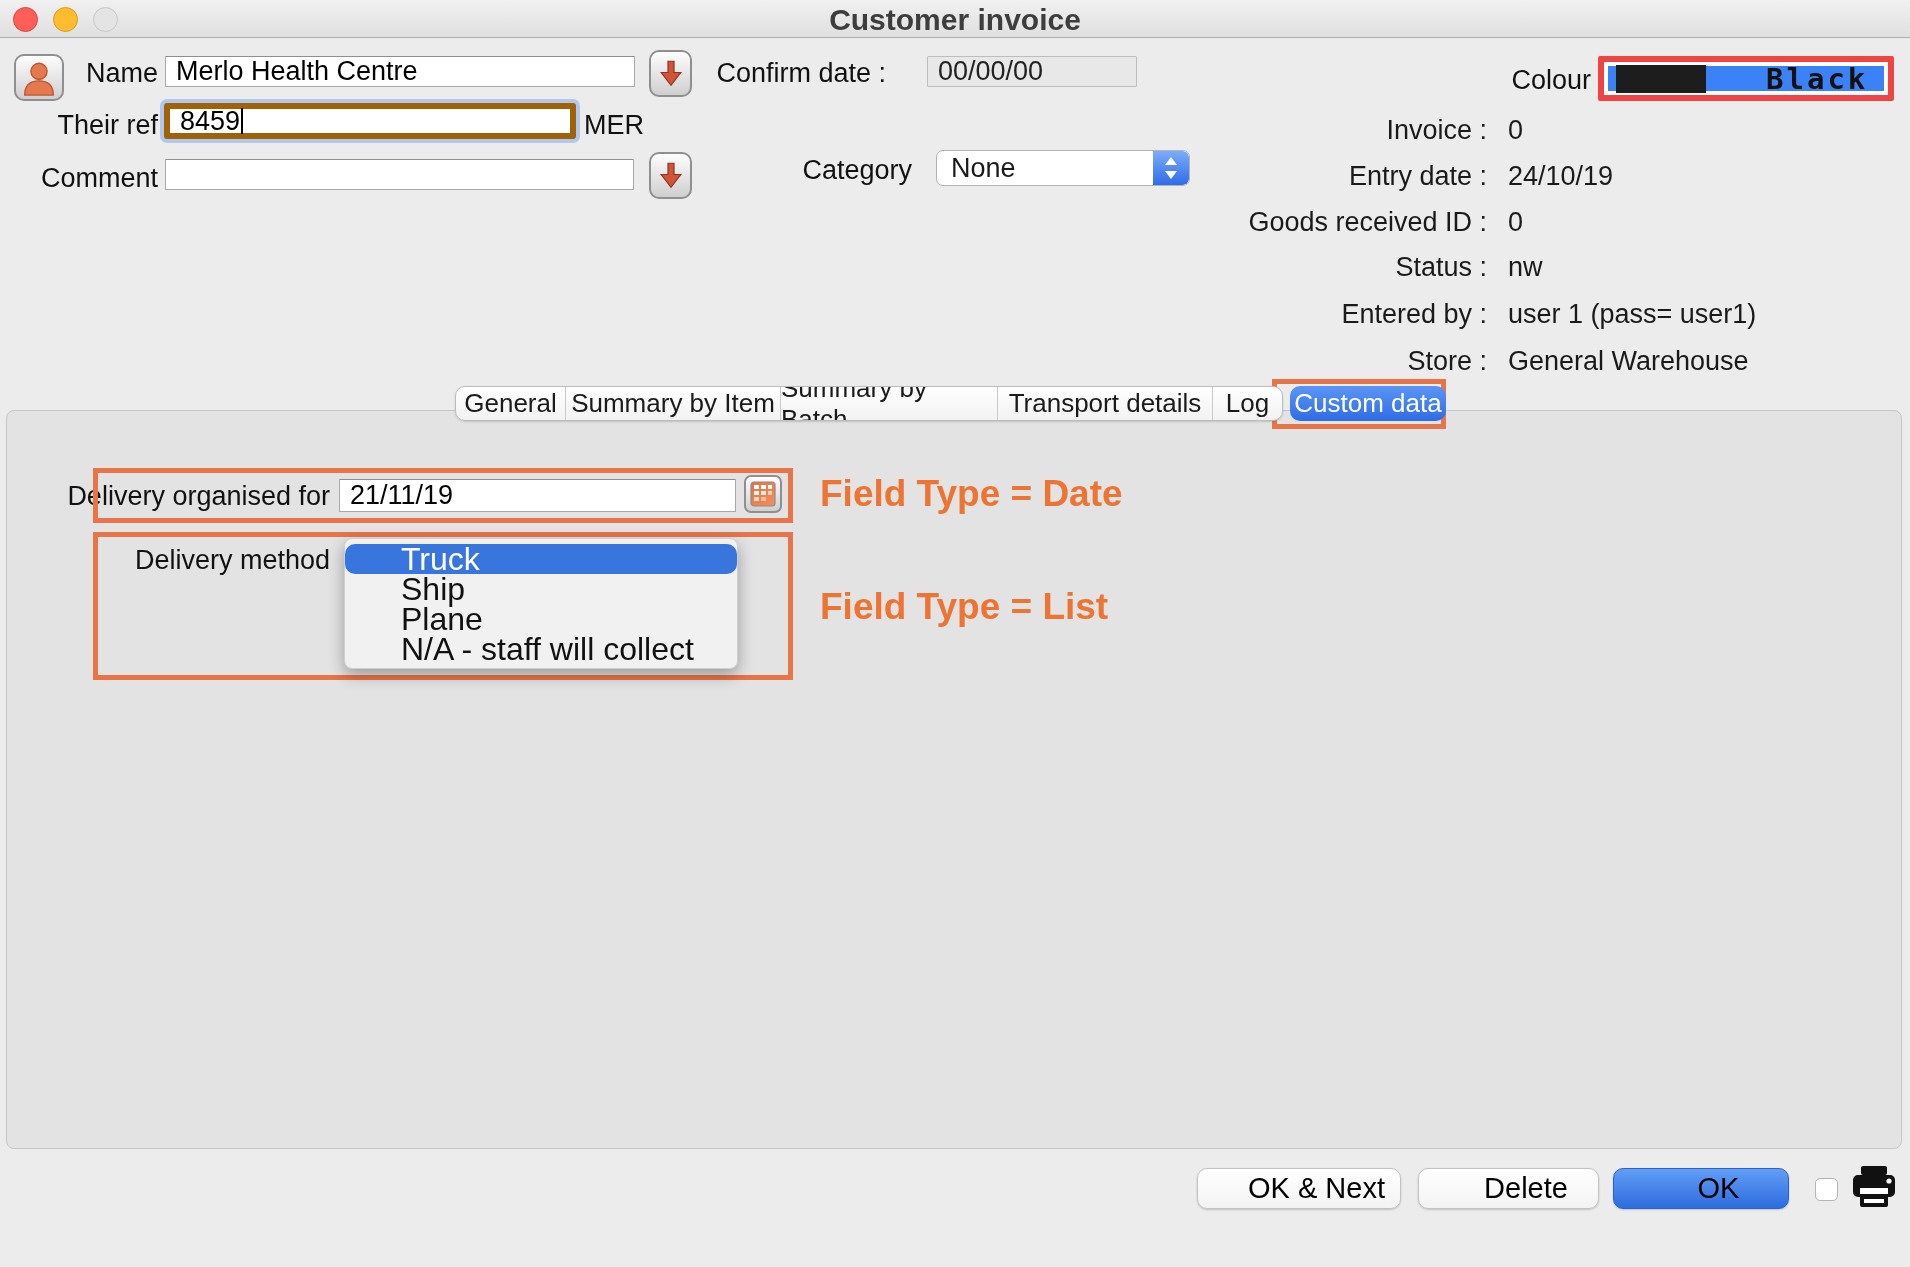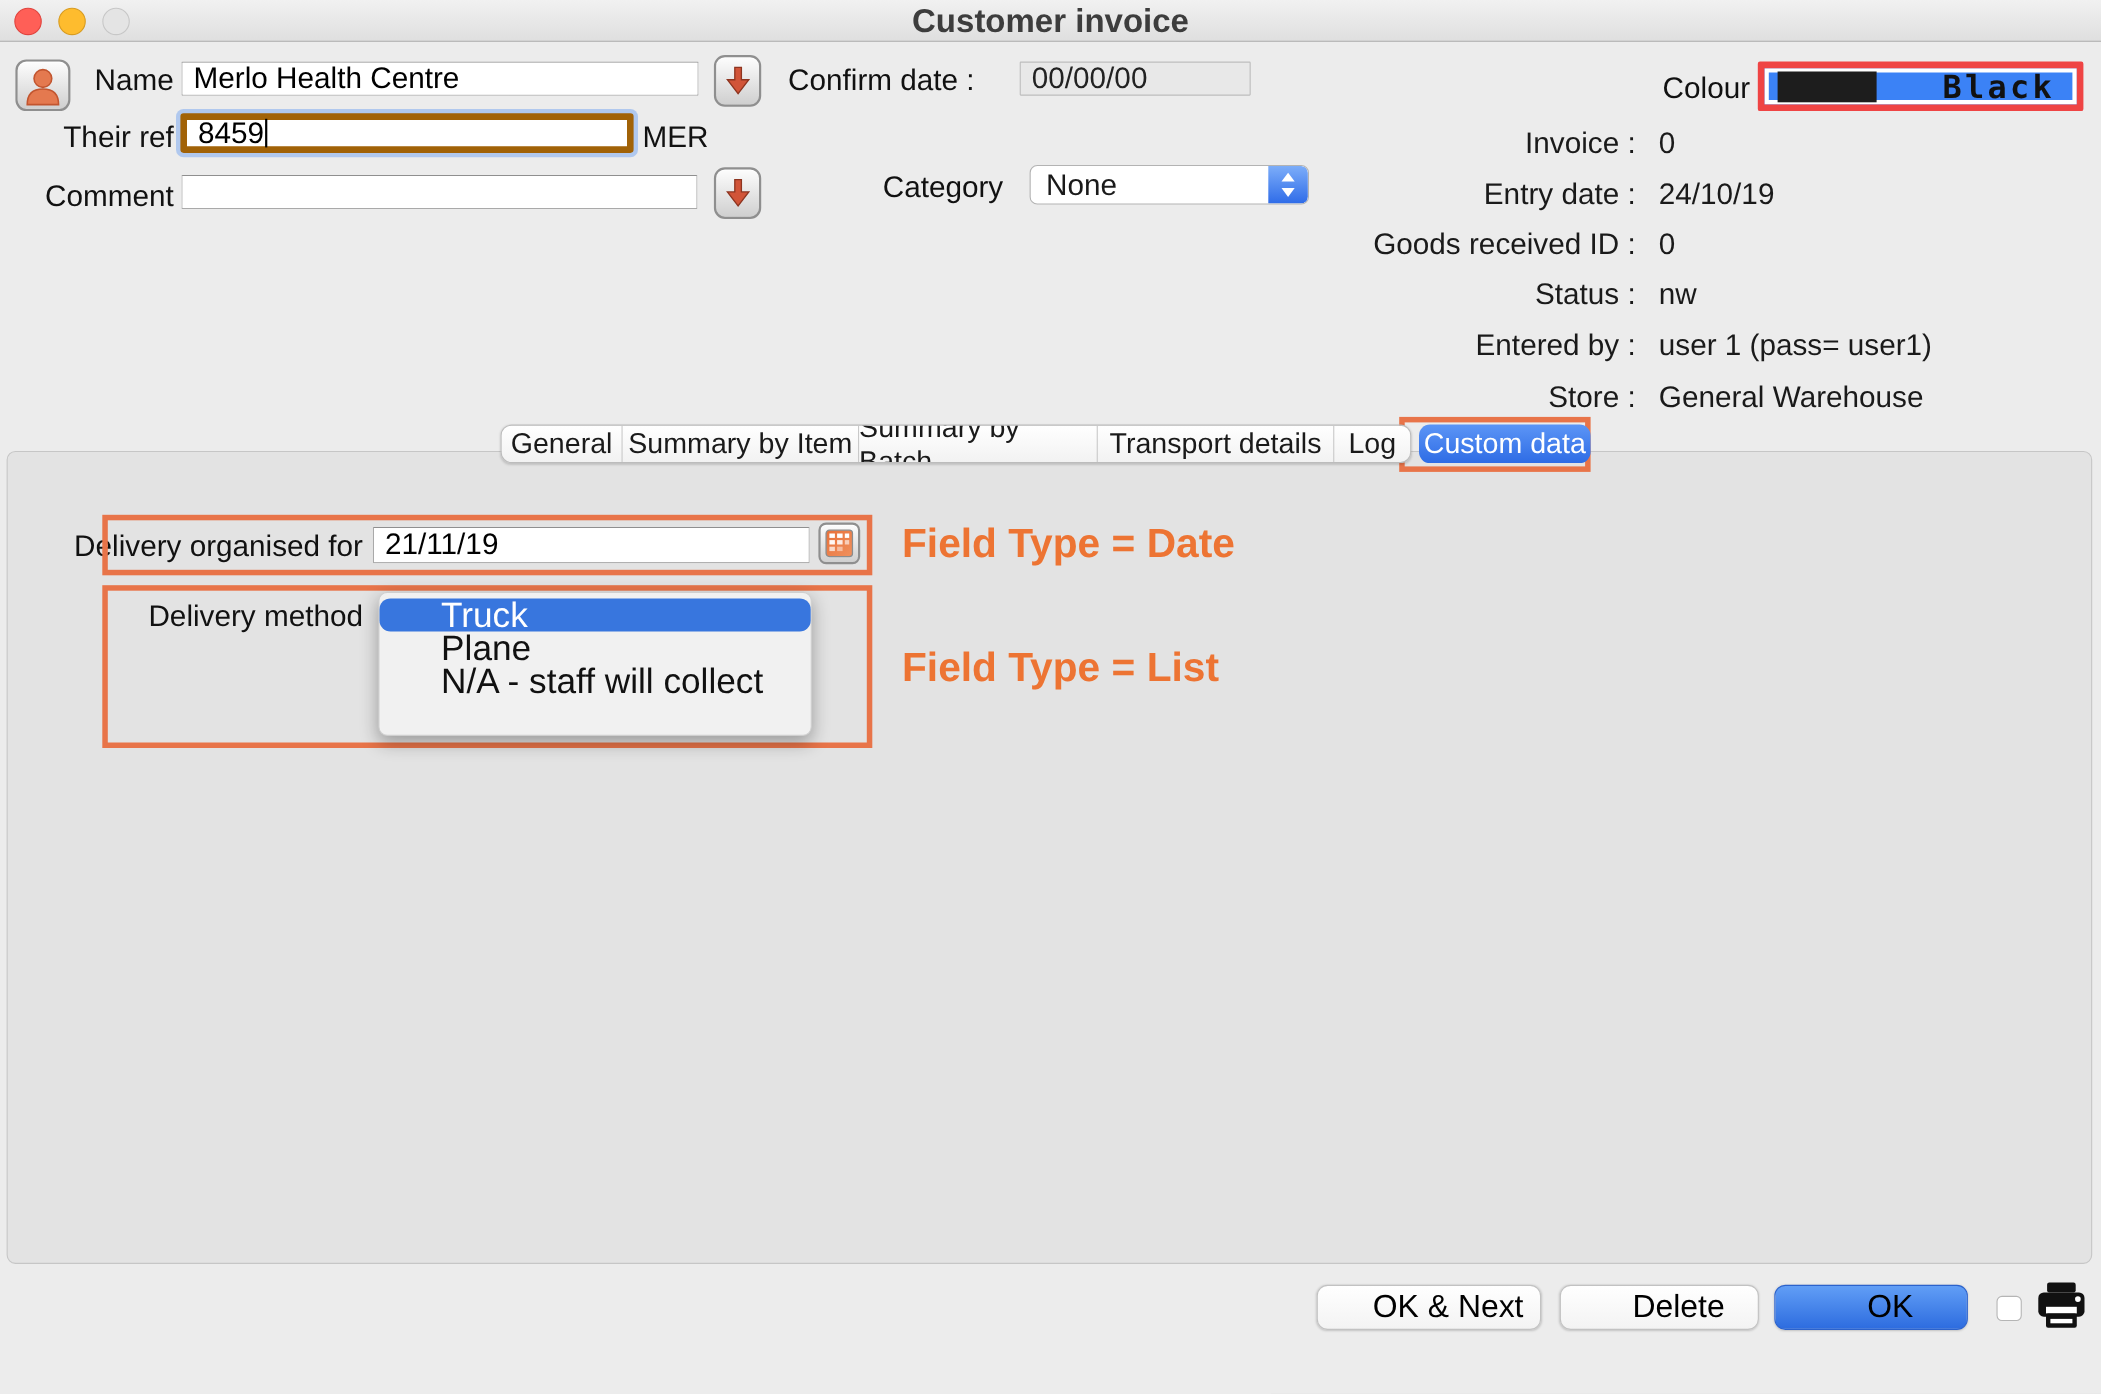--- a/index.html
+++ b/index.html
@@ -274,20 +274,21 @@
         <rect x="11" y="16" width="5" height="4" opacity=".45"></rect>
     </g>
   </svg>
 </div>
 <div class="abs annot" style="left:820px;top:473px;">Field Type = Date</div>
 
 <div class="abs o-box" style="left:93px;top:532px;width:700px;height:148px;"></div>
 <div class="abs lbl" style="right:1580px;top:545px;">Delivery method</div>
 <div class="abs droplist">
   <div class="opt sel">Truck</div>
+  <div class="opt">Ship</div>
   <div class="opt">Plane</div>
   <div class="opt">N/A - staff will collect</div>
 </div>
 <div class="abs annot" style="left:820px;top:586px;">Field Type = List</div>
 
 <div class="abs btn" style="left:1197px;top:1168px;width:204px;">OK &amp; Next</div>
 <div class="abs btn" style="left:1418px;top:1168px;width:181px;">Delete</div>
 <div class="abs btn primary" style="left:1613px;top:1168px;width:176px;">OK</div>
 <div class="abs checkbox" style="left:1815px;top:1178px;"></div>
 <div class="abs" style="left:1850px;top:1164px;">

